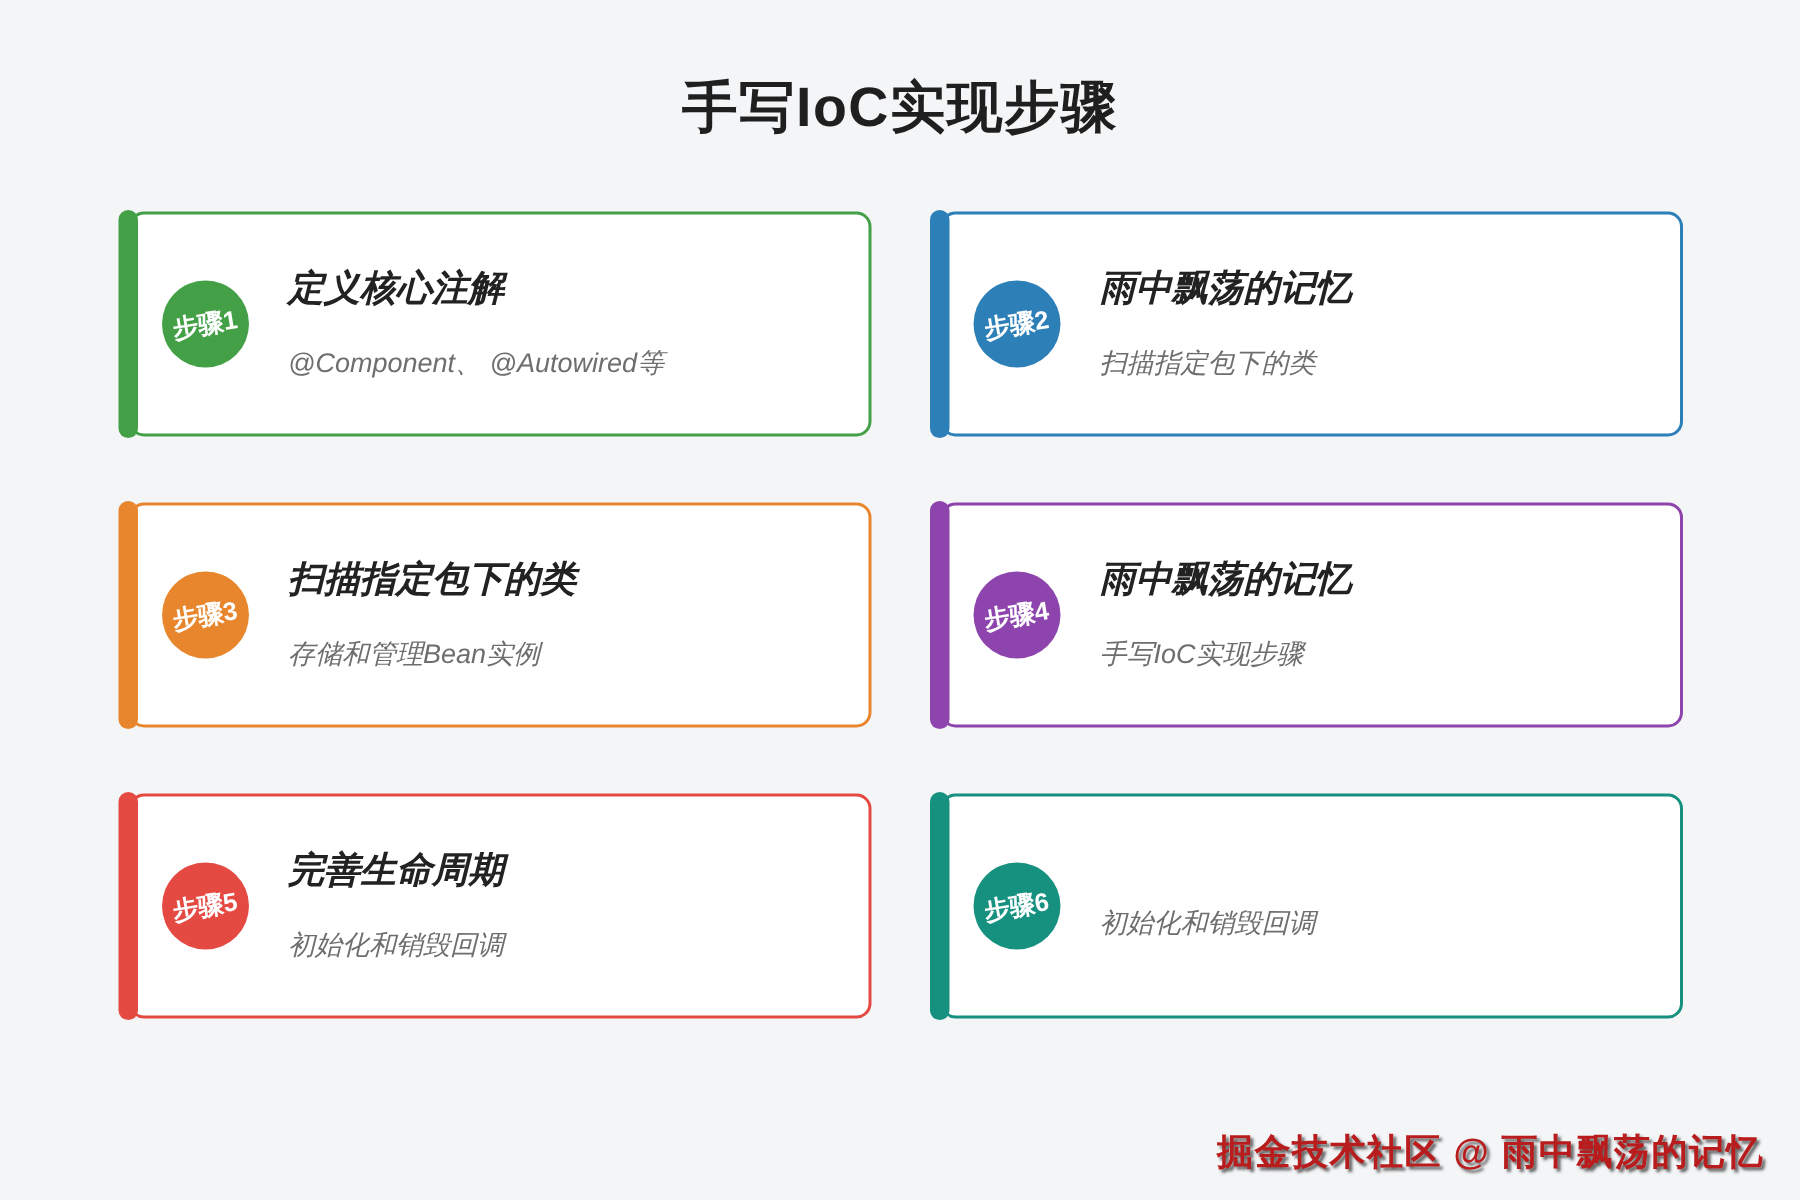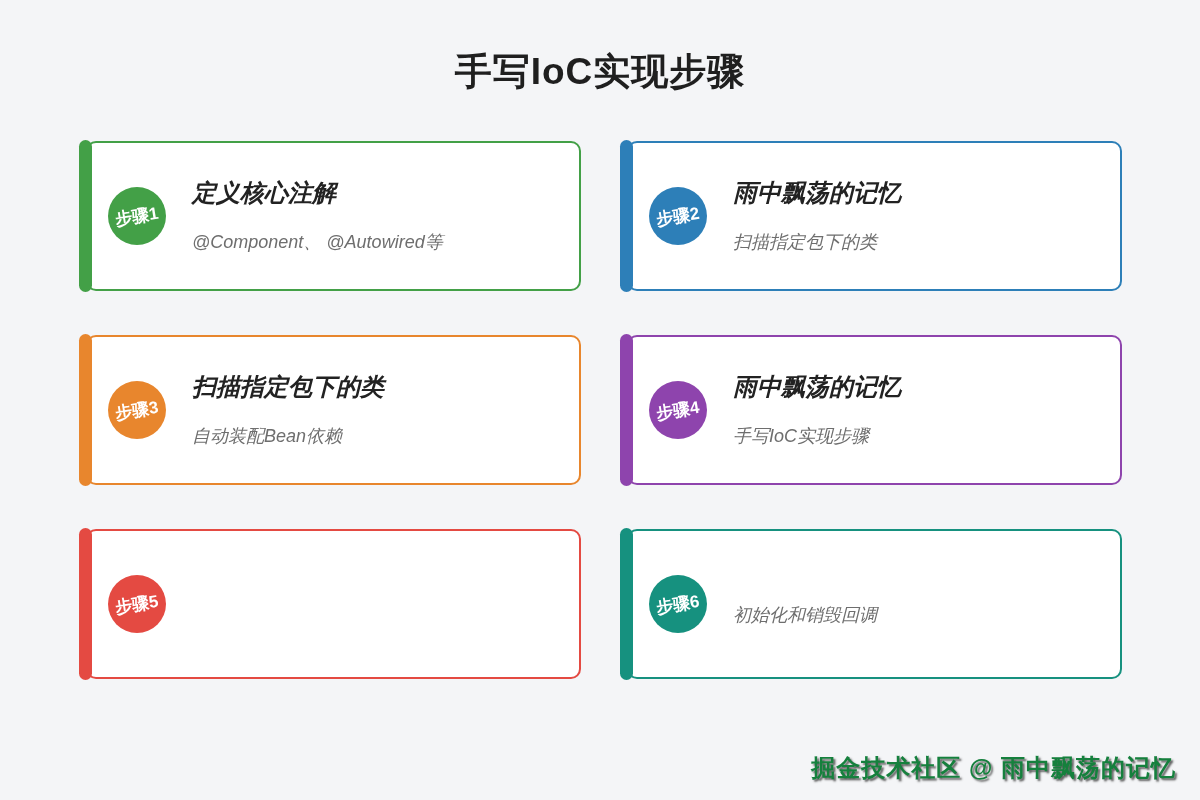--- a/index.html
+++ b/index.html
@@ -93,21 +93,21 @@
     font-size: 18px;
     color: #6e6e6e;
     line-height: 1.2;
   }
   .watermark {
     position: absolute;
     right: 24px;
     bottom: 16px;
     font-size: 24px;
     font-weight: bold;
-    color: #15803d;
+    color: #b91c1c;
     text-shadow: 2px 2px 2px rgba(70, 70, 70, 0.85);
     letter-spacing: 1px;
   }
 </style>
 </head>
 <body>
 
 <h1 class="main-title">手写IoC实现步骤</h1>
 
 <div class="grid">
@@ -139,21 +139,21 @@
   </div>
 
   <div class="cell">
     <div class="card" style="--accent: #e8862d;">
       <span class="accent-bar"></span>
       <span class="badge">
         <span class="badge-text">步骤3</span>
       </span>
       <div class="texts">
         <div class="card-title">扫描指定包下的类</div>
-        <div class="card-sub">自动装配Bean依赖</div>
+        <div class="card-sub">存储和管理Bean实例</div>
       </div>
     </div>
   </div>
 
   <div class="cell">
     <div class="card" style="--accent: #8e44ad;">
       <span class="accent-bar"></span>
       <span class="badge">
         <span class="badge-text">步骤4</span>
       </span>
@@ -163,20 +163,24 @@
       </div>
     </div>
   </div>
 
   <div class="cell">
     <div class="card" style="--accent: #e44a42;">
       <span class="accent-bar"></span>
       <span class="badge">
         <span class="badge-text">步骤5</span>
       </span>
+      <div class="texts">
+        <div class="card-title">完善生命周期</div>
+        <div class="card-sub">初始化和销毁回调</div>
+      </div>
     </div>
   </div>
 
   <div class="cell">
     <div class="card" style="--accent: #16917f;">
       <span class="accent-bar"></span>
       <span class="badge">
         <span class="badge-text">步骤6</span>
       </span>
       <div class="texts">

